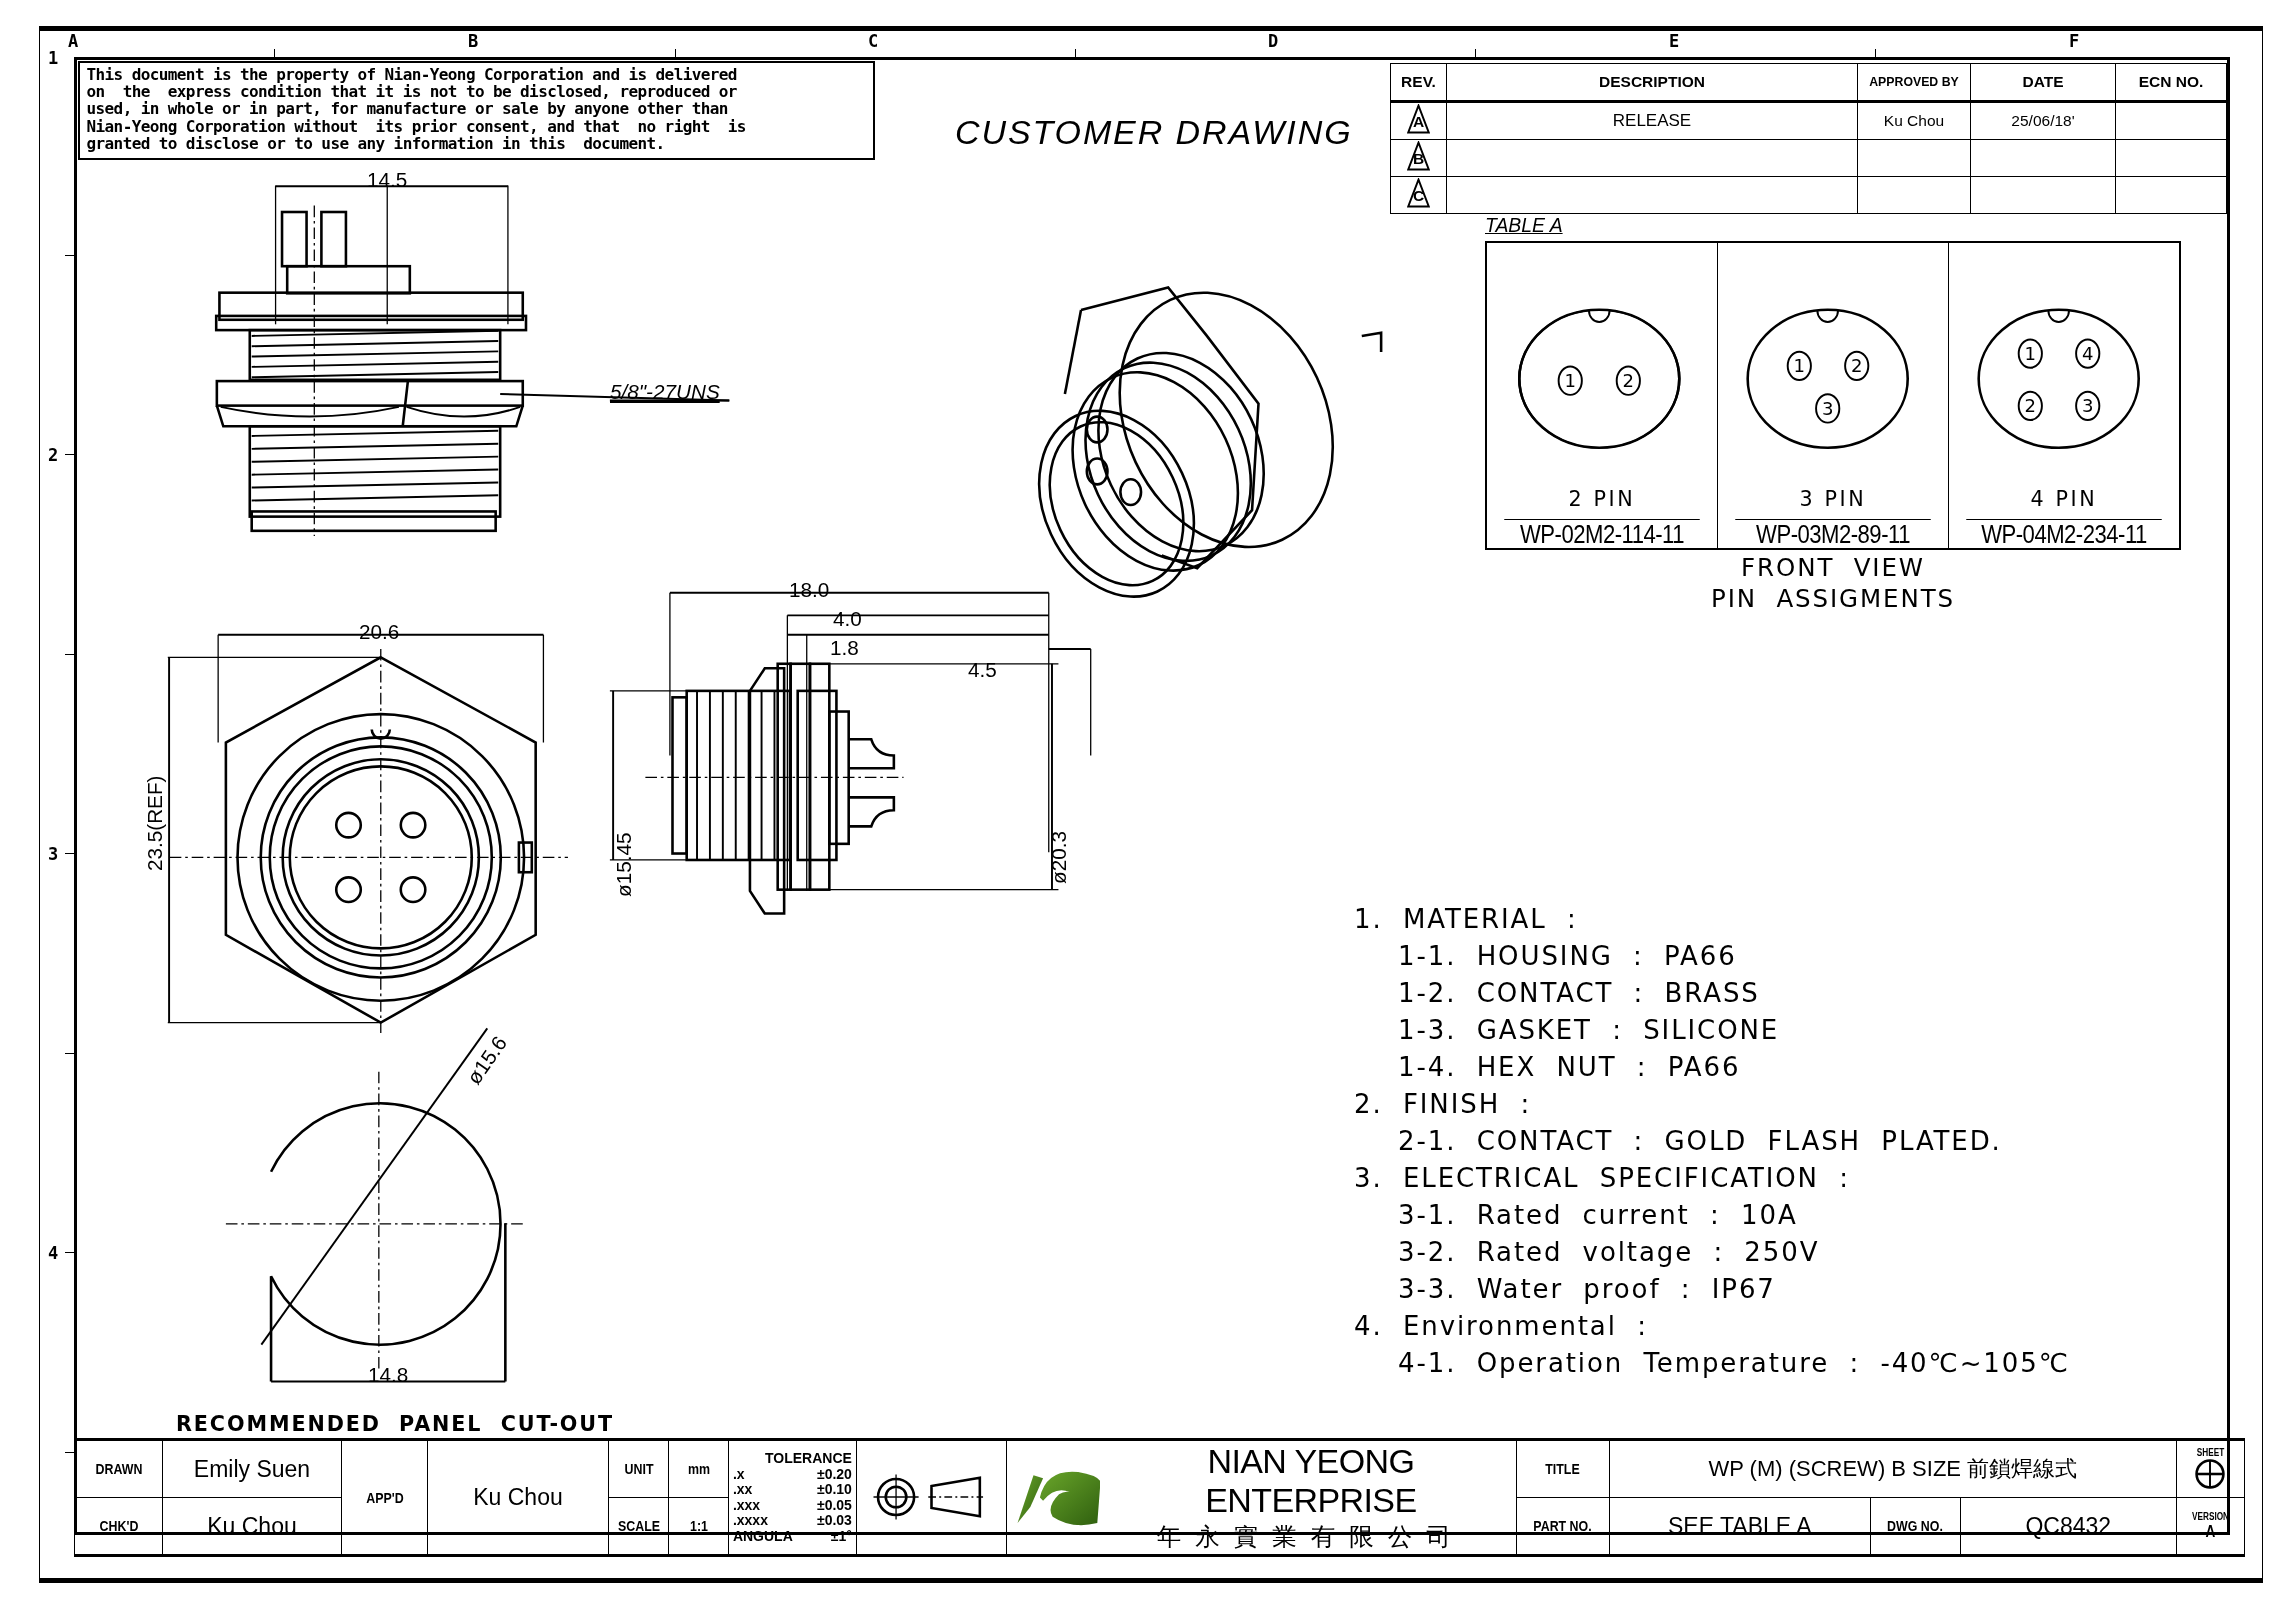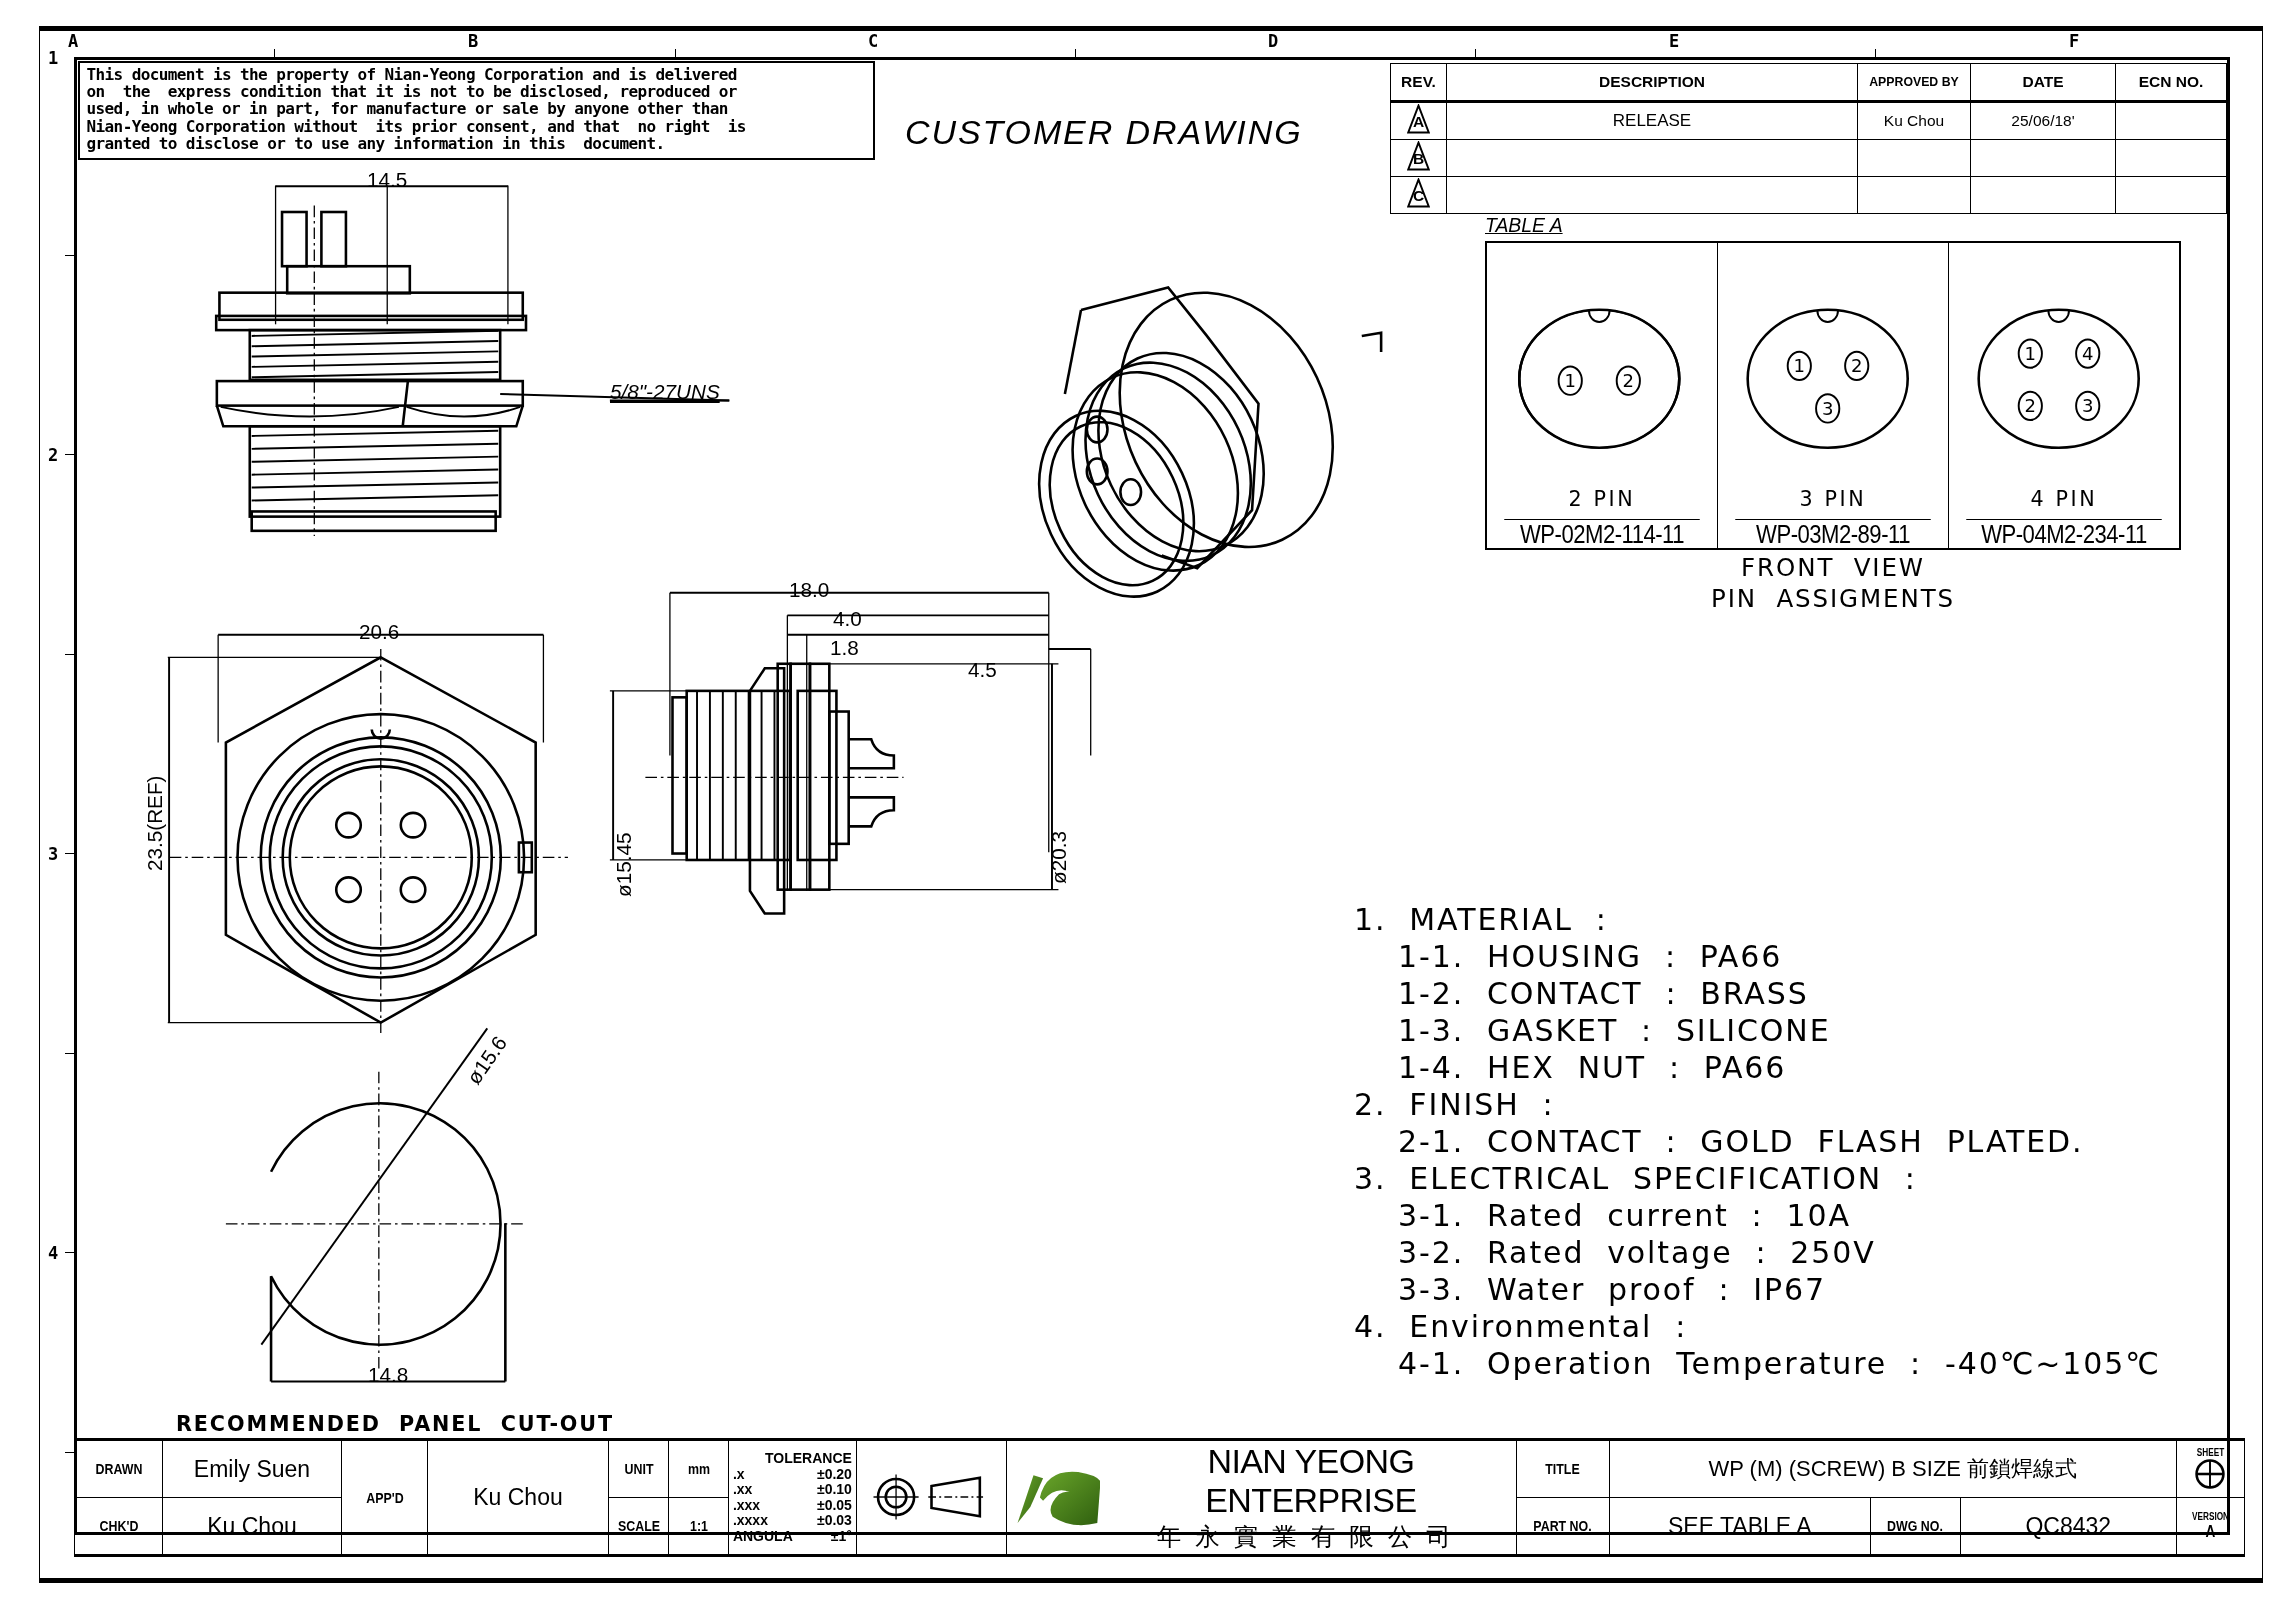--- a/index.html
+++ b/index.html
@@ -4,37 +4,37 @@
 <style>
   html,body{margin:0;padding:0;background:#fff;}
   body{width:2295px;height:1607px;position:relative;overflow:hidden;font-family:"DejaVu Sans",sans-serif;color:#000;}
   .abs{position:absolute;}
   .frame-outer{left:39px;top:26px;width:2224px;height:1557px;border:1.9px solid #000;border-bottom-width:5.2px;border-top-width:5.2px;box-sizing:border-box;}
   .frame-inner{left:74px;top:57px;width:2156px;height:1478px;border:3.9px solid #000;box-sizing:border-box;}
   .zone-label{font-size:17px;font-weight:bold;font-family:"DejaVu Sans Mono",monospace;}
   .tick-h{width:1.3px;height:9px;background:#000;}
   .tick-v{width:9px;height:1.3px;background:#000;}
   .notice{left:78px;top:61px;width:797px;height:99px;border:2.6px solid #000;box-sizing:border-box;padding:2.6px 6.5px;font-family:"DejaVu Sans Mono",monospace;font-weight:bold;font-size:16px;line-height:17.4px;letter-spacing:-0.6px;}
-  .cust{left:905px;top:113px;font-size:34px;font-style:italic;letter-spacing:1.9px;font-family:"Liberation Sans",sans-serif;}
+  .cust{left:955px;top:113px;font-size:34px;font-style:italic;letter-spacing:1.9px;font-family:"Liberation Sans",sans-serif;}
   table{border-collapse:collapse;}
   .rev{left:1390px;top:63px;}
   .rev td{border:1.9px solid #000;height:34px;text-align:center;font-family:"Liberation Sans",sans-serif;font-size:15.5px;font-weight:bold;}
   .rev tr:first-child td{border-bottom-width:3.9px;}
   .tri-wrap{position:relative;display:inline-block;width:23px;height:30px;}
   .tri-wrap svg{position:absolute;left:0;top:0;}
   .tri-wrap span{position:absolute;left:0;width:23px;top:9px;text-align:center;font-size:15.5px;}
   .tableA-title{left:1485px;top:214px;font-size:19.4px;font-family:"Liberation Sans",sans-serif;text-decoration:underline;font-style:italic;}
   .tableA{left:1485px;top:241px;width:696px;height:309px;border:2.6px solid #000;box-sizing:border-box;display:flex;}
   .tableA .cell{flex:1;border-right:1.9px solid #000;position:relative;}
   .tableA .cell:last-child{border-right:none;}
   .tableA .pin-label{position:absolute;left:0;right:0;top:244px;text-align:center;font-size:20.7px;letter-spacing:2.6px;}
   .tableA .part{position:absolute;left:0;right:0;bottom:0;height:28px;border-top:1.9px solid #000;text-align:center;font-size:26px;line-height:28px;font-family:"Liberation Sans",sans-serif;letter-spacing:-0.6px;transform:scaleX(0.85);}
   .tableA svg{position:absolute;left:0;top:0;}
   .pin-caption{left:1485px;top:552px;width:696px;text-align:center;font-size:24.5px;line-height:31px;letter-spacing:1.9px;}
-  .notes{left:1354px;top:901px;font-size:30px;line-height:37px;letter-spacing:1.9px;font-family:"DejaVu Sans",sans-serif;}
+  .notes{left:1354px;top:901px;font-size:26px;line-height:37px;letter-spacing:1.9px;font-family:"DejaVu Sans",sans-serif;}
   .notes .sub{padding-left:44px;}
   .drawing{left:0;top:0;}
   .dim{font-size:20.7px;font-family:"Liberation Sans",sans-serif;}
   .cutout-label{left:176px;top:1412px;font-size:20.7px;letter-spacing:1.9px;}
   .tb{left:74px;top:1438px;}
   .tb td{border:1.9px solid #000;text-align:center;font-family:"Liberation Sans",sans-serif;}
   .tb .lbl{font-size:15.5px;font-weight:bold;transform:scaleX(0.8);}
   .tb .val{font-size:23px;}
   .tol{font-size:14px;font-weight:bold;line-height:15.5px;text-align:left;padding:1.3px 3.9px;}
   .tol .row{display:flex;justify-content:space-between;}

